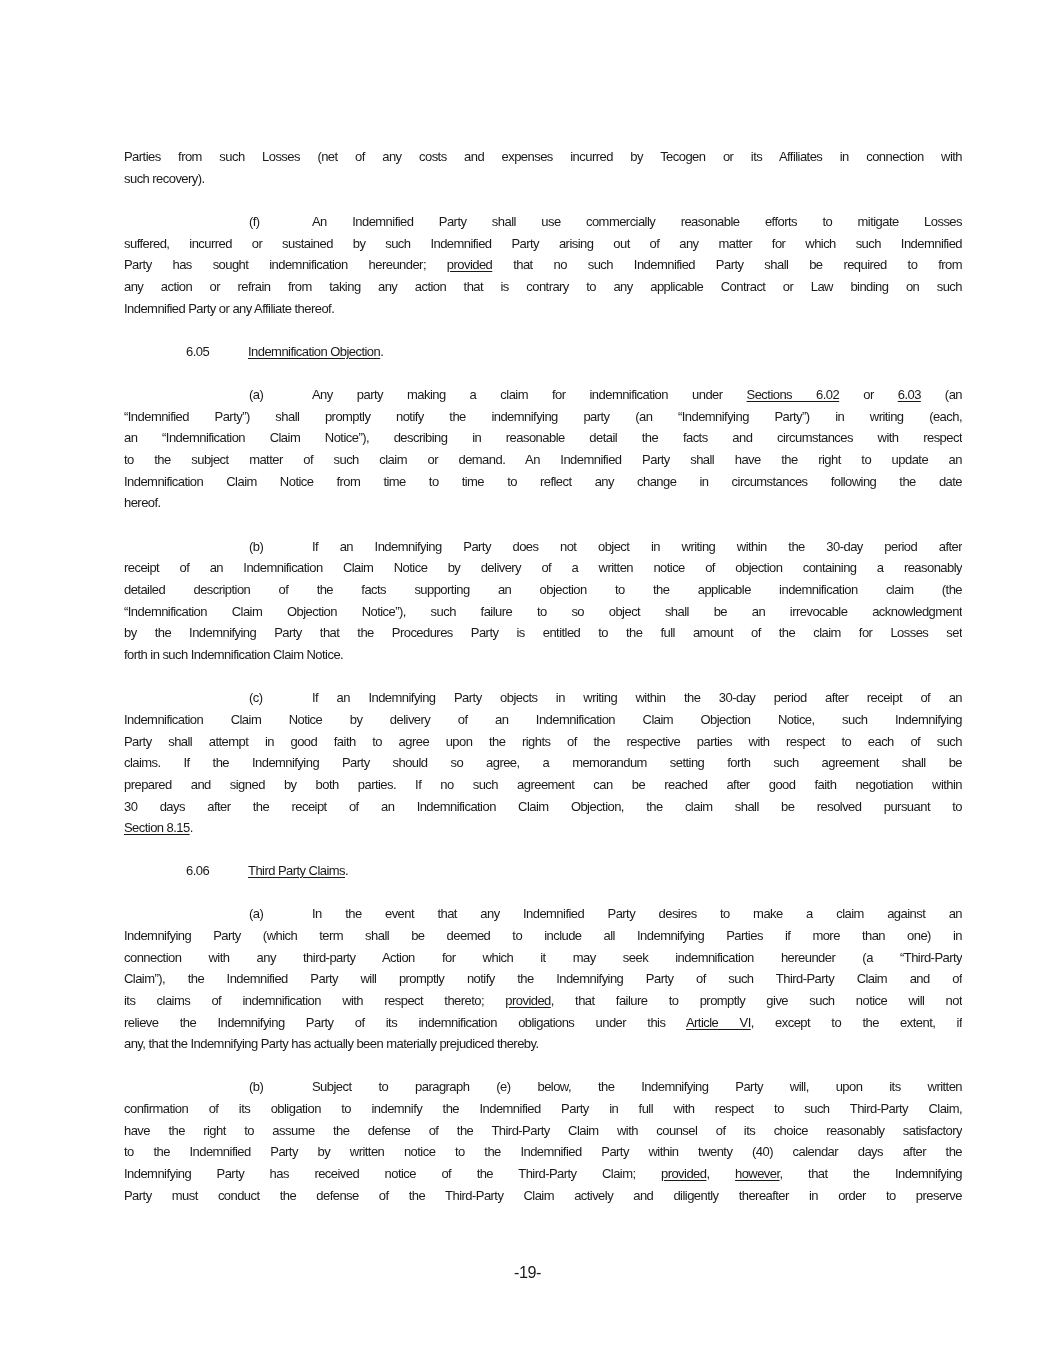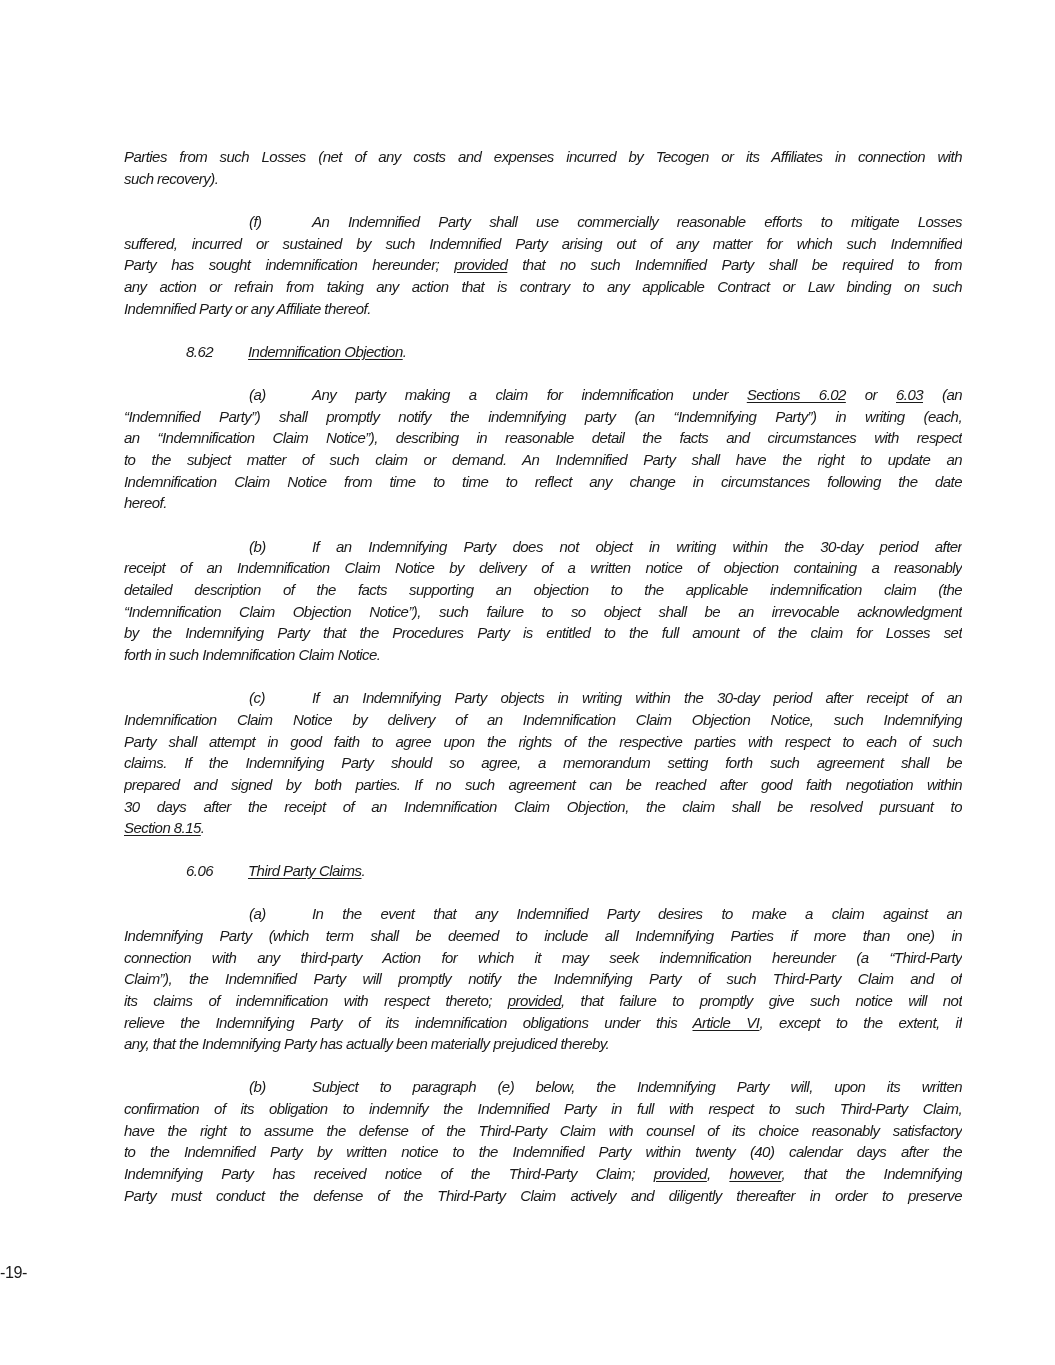--- a/index.html
+++ b/index.html
@@ -1,25 +1,25 @@
 <!DOCTYPE html>
 <html><head>
 <meta charset="utf-8">
 <style>
   html, body { margin: 0; padding: 0; background: #ffffff; }
   body { width: 1055px; height: 1365px; position: relative; overflow: hidden;
          font-family: "Liberation Sans Narrow", "Liberation Sans", sans-serif; color: #1a1a1a; }
   .page { position: absolute; left: 0; top: 0; width: 1055px; height: 1365px; background: #fff; }
-  .line { position: absolute; left: 124px; width: 838px; font-size: 15px; line-height: 21.7px;
-          white-space: nowrap; letter-spacing: -0.55px; transform-origin: left top; font-style: italic; }
+  .line { position: absolute; left: 124px; width: 838px; font-size: 13px; line-height: 21.7px;
+          white-space: nowrap; letter-spacing: -0.55px; transform-origin: left top; }
   .line.just { text-align: justify; text-align-last: justify; white-space: normal; height: 22px; overflow: hidden; }
   .u { text-decoration: underline; text-underline-offset: 2px; }
   .lbl { display: inline-block; width: 63px; }
   .num { display: inline-block; width: 62px; }
-  .pagenum { position: absolute; left: 0; width: 1055px; text-align: left; top: 1263px;
+  .pagenum { position: absolute; left: 0; width: 1055px; text-align: center; top: 1263px;
              font-size: 16.2px; letter-spacing: -0.5px; }
 </style>
 </head>
 <body>
 
 <div class="page">
 
   <div>
     <div class="line just" style="top:146px">Parties from such Losses (net of any costs and expenses incurred by Tecogen or its Affiliates in connection with</div>
     <div class="line" style="top:168px">such recovery).</div>
@@ -31,21 +31,21 @@
     </div>
     <div class="line just" style="top:233px">suffered, incurred or sustained by such Indemnified Party arising out of any matter for which such Indemnified</div>
     <div class="line just" style="top:254px">
       <span>Party has sought indemnification hereunder; </span><span class="u">provided</span><span> that no such Indemnified Party shall be required to from</span>
     </div>
     <div class="line just" style="top:276px">any action or refrain from taking any action that is contrary to any applicable Contract or Law binding on such</div>
     <div class="line" style="top:298px">Indemnified Party or any Affiliate thereof.</div>
   </div>
 
   <div class="line" style="top:341px; left:186px;">
-    <span class="num">8.62</span><span class="u">Indemnification Objection</span><span>.</span>
+    <span class="num">6.05</span><span class="u">Indemnification Objection</span><span>.</span>
   </div>
 
   <div>
     <div class="line just" style="top:384px; left:249px; width:713px;">
       <span class="lbl">(a)</span><span>Any party making a claim for indemnification under </span><span class="u">Sections 6.02</span><span> or </span><span class="u">6.03</span><span> (an</span>
     </div>
     <div class="line just" style="top:406px">“Indemnified Party”) shall promptly notify the indemnifying party (an “Indemnifying Party”) in writing (each,</div>
     <div class="line just" style="top:427px">an “Indemnification Claim Notice”), describing in reasonable detail the facts and circumstances with respect</div>
     <div class="line just" style="top:449px">to the subject matter of such claim or demand.  An Indemnified Party shall have the right to update an</div>
     <div class="line just" style="top:471px">Indemnification Claim Notice from time to time to reflect any change in circumstances following the date</div>

